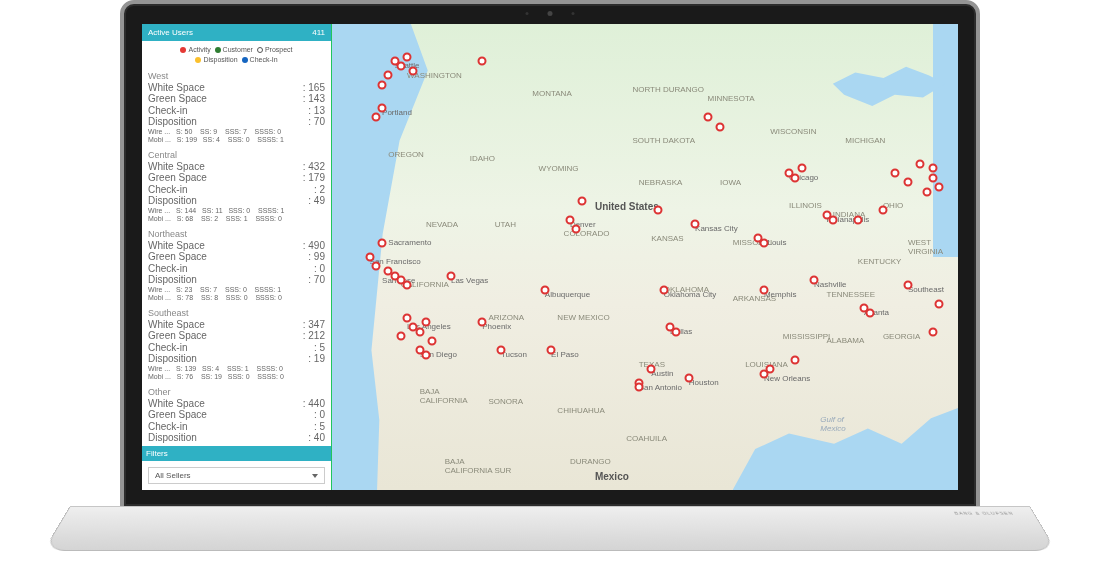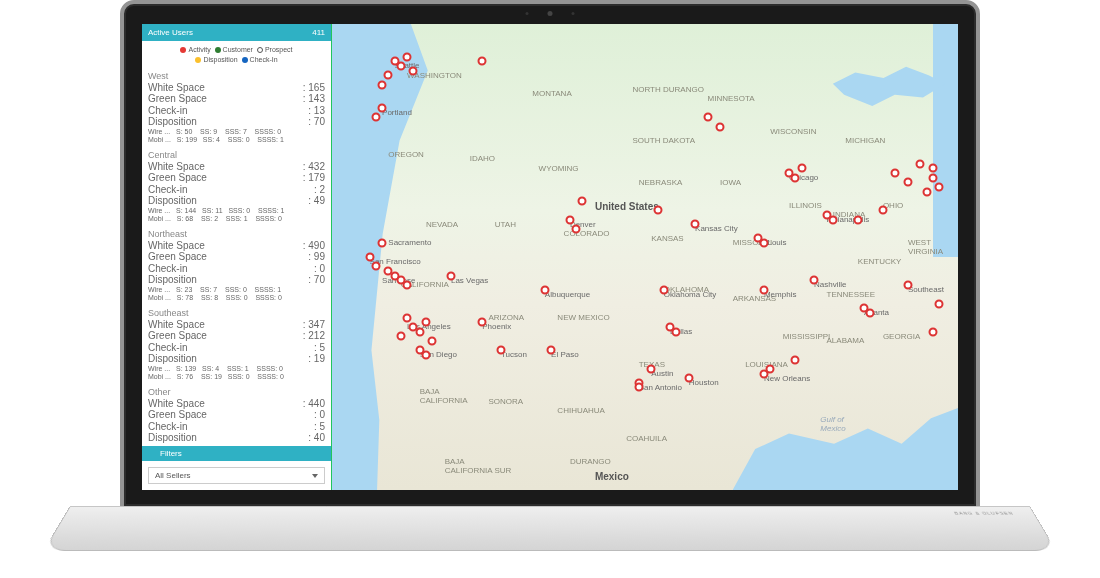--- a/index.html
+++ b/index.html
@@ -108,21 +108,21 @@
   .regions { padding:0 6px 2px 6px; flex:1; overflow:hidden;}
   .region { margin-bottom:4px;}
   .region-title { color:#888; font-size:9px; padding:2px 0 1px 0;}
   .stat-row { display:flex; justify-content:space-between; font-size:10px; line-height:1.15;}
   .stat-row .lbl{ color:#666;}
   .stat-row .val{ color:#666;}
   .dense { font-size:7px; color:#666; line-height:1.15; white-space:pre;}
 
   .filters-bar {
     background:#2fb1c4; color:#fff;
-    padding:3px 18px; font-size:8px;
+    padding:3px 4px; font-size:8px;
   }
   .filter-select {
     margin:6px;
     border:1px solid #ccc;
     padding:3px 6px;
     font-size:8px;
     display:flex; justify-content:space-between; align-items:center;
     cursor:pointer;
     color:#555;
   }

